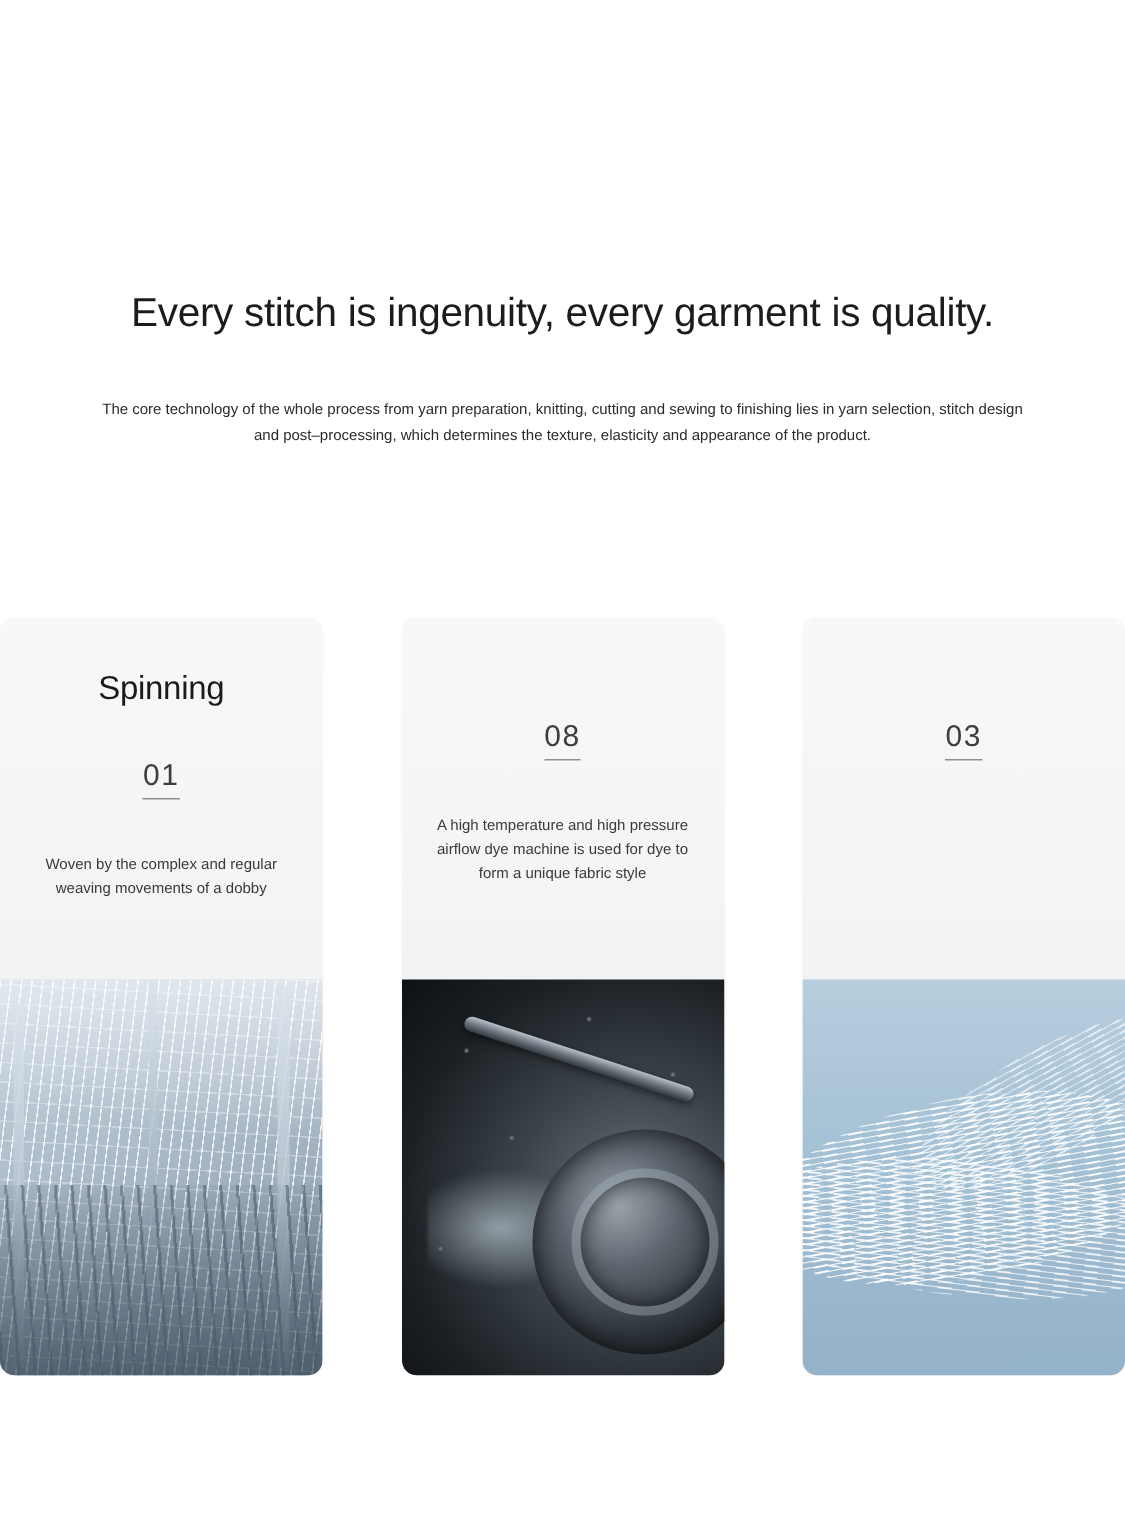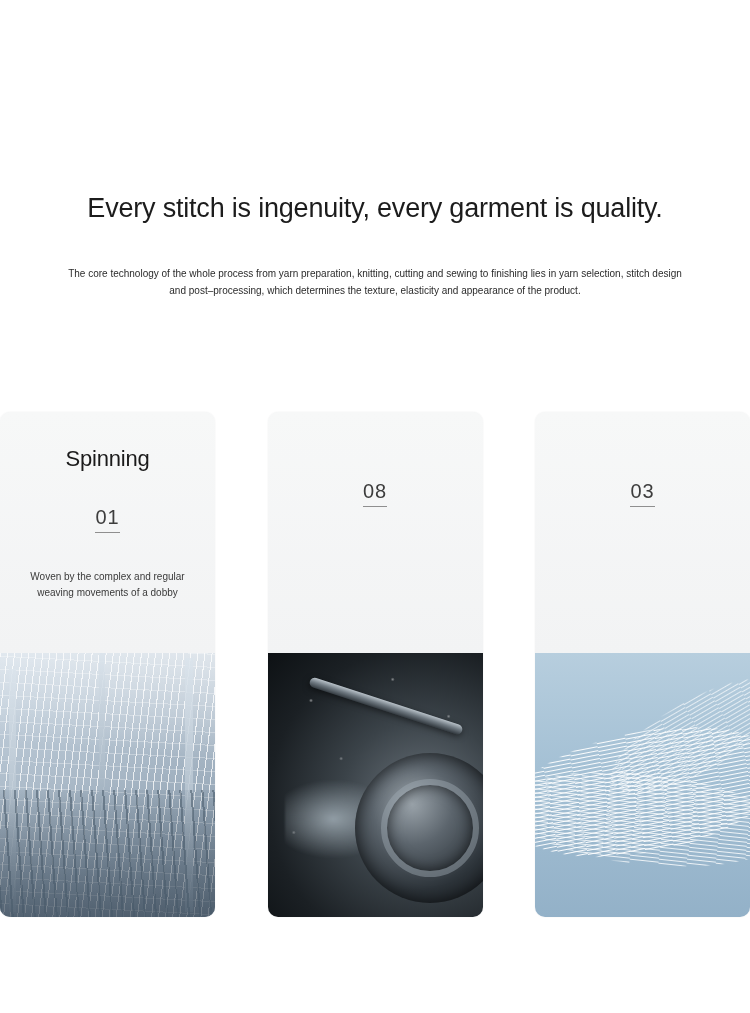--- a/index.html
+++ b/index.html
@@ -249,20 +249,21 @@
       <div class="card-image img-loom">
         <div class="loom-beam" style="left:4%;top:6%;width:7px;height:92%;"></div>
         <div class="loom-beam" style="left:46%;top:0%;width:6px;height:62%;"></div>
         <div class="loom-beam" style="left:86%;top:2%;width:8px;height:96%;"></div>
       </div>
     </div>
 
     <div class="card">
       <div class="card-top">
         <div><span class="card-number">08</span></div>
+        <div class="card-desc">A high temperature and high pressure airflow dye machine is used for dye to form a unique fabric style</div>
       </div>
       <div class="card-image img-dye">
         <div class="dye-pipe"></div>
         <div class="dye-splash"></div>
         <div class="dye-drum">
           <div class="dye-drum-inner"></div>
         </div>
       </div>
     </div>
 

